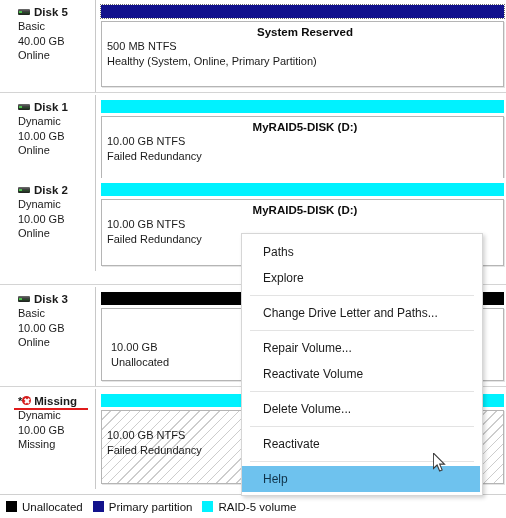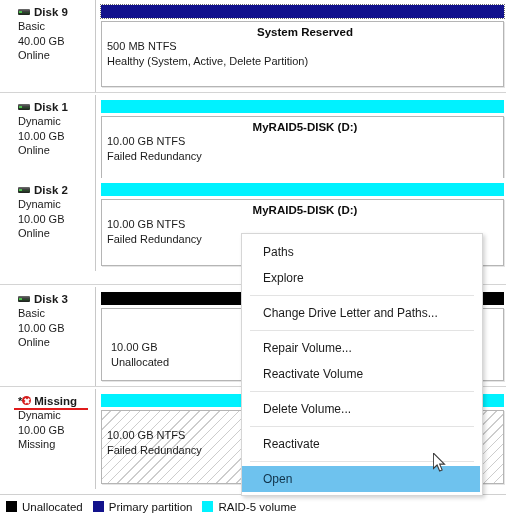--- a/index.html
+++ b/index.html
@@ -243,27 +243,27 @@
     height: 20px;
     z-index: 60;
     pointer-events: none;
   }
 </style>
 </head>
 <body>
 
 <div id="disk-pane">
     <div class="disk-row" style="top: 0px; height: 92px;">
-      <div class="disk-info"><div class="disk-title"><span class="disk-icon"></span><span>Disk 9</span></div><div class="disk-attr">Basic</div><div class="disk-attr">40.00 GB</div><div class="disk-attr">Online</div></div>
+      <div class="disk-info"><div class="disk-title"><span class="disk-icon"></span><span>Disk 5</span></div><div class="disk-attr">Basic</div><div class="disk-attr">40.00 GB</div><div class="disk-attr">Online</div></div>
       <div class="disk-vols">
         <div class="vol-bar selected" style="background: rgb(18, 18, 140);"></div>
         <div class="vol-box">
           <div class="vol-label">System Reserved</div>
           <div class="vol-line">500 MB NTFS</div>
-          <div class="vol-line">Healthy (System, Active, Delete Partition)</div>
+          <div class="vol-line">Healthy (System, Online, Primary Partition)</div>
         </div>
       </div>
     </div>
     <div class="disk-row-sep" style="top: 92px;"></div>
     <div class="disk-row" style="top: 95px; height: 93px;">
       <div class="disk-info"><div class="disk-title"><span class="disk-icon"></span><span>Disk 1</span></div><div class="disk-attr">Dynamic</div><div class="disk-attr">10.00 GB</div><div class="disk-attr">Online</div></div>
       <div class="disk-vols">
         <div class="vol-bar" style="background: rgb(0, 242, 255);"></div>
         <div class="vol-box">
           <div class="vol-label">MyRAID5-DISK  (D:)</div>
@@ -331,18 +331,18 @@
     <div class="menu-sep"></div>
     <div class="menu-item">Change Drive Letter and Paths...</div>
     <div class="menu-sep"></div>
     <div class="menu-item">Repair Volume...</div>
     <div class="menu-item">Reactivate Volume</div>
     <div class="menu-sep"></div>
     <div class="menu-item">Delete Volume...</div>
     <div class="menu-sep"></div>
     <div class="menu-item">Reactivate</div>
     <div class="menu-sep"></div>
-    <div class="menu-item highlight">Open</div>
+    <div class="menu-item highlight">Help</div>
   </div>
 
 <svg id="cursor" viewBox="0 0 12 18">
   <polygon points="0,0 0,14 3.4,10.8 5.7,16.2 7.9,15.2 5.7,10 10,10" fill="#ffffff" stroke="#3a3a3a" stroke-width="1"></polygon>
 </svg>
 
 </body></html>

